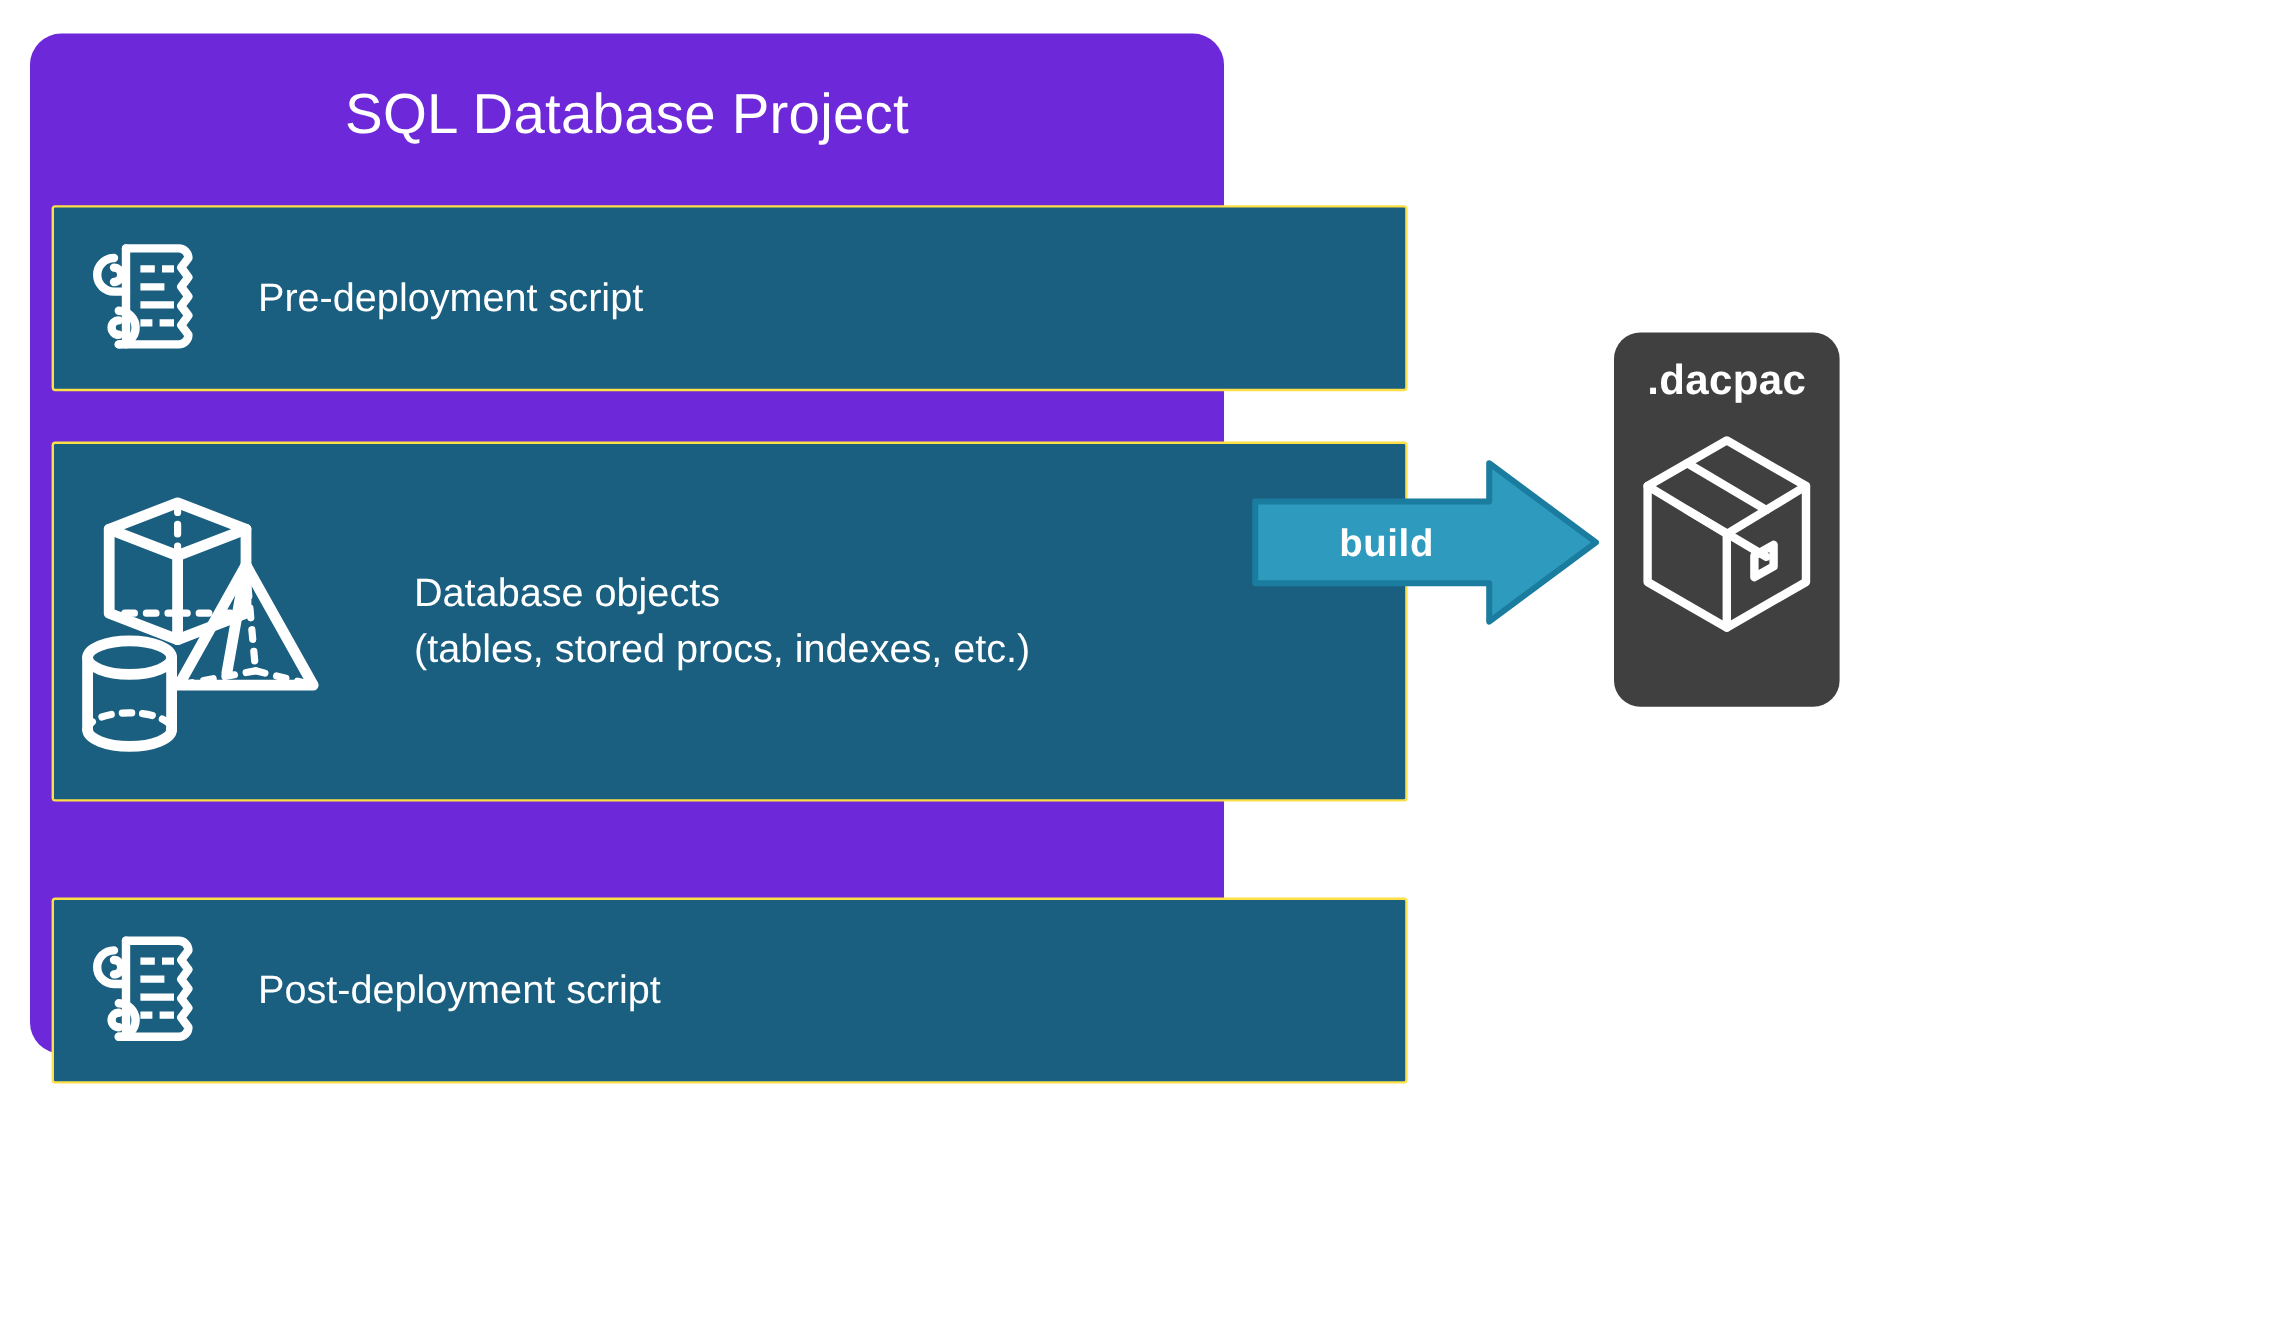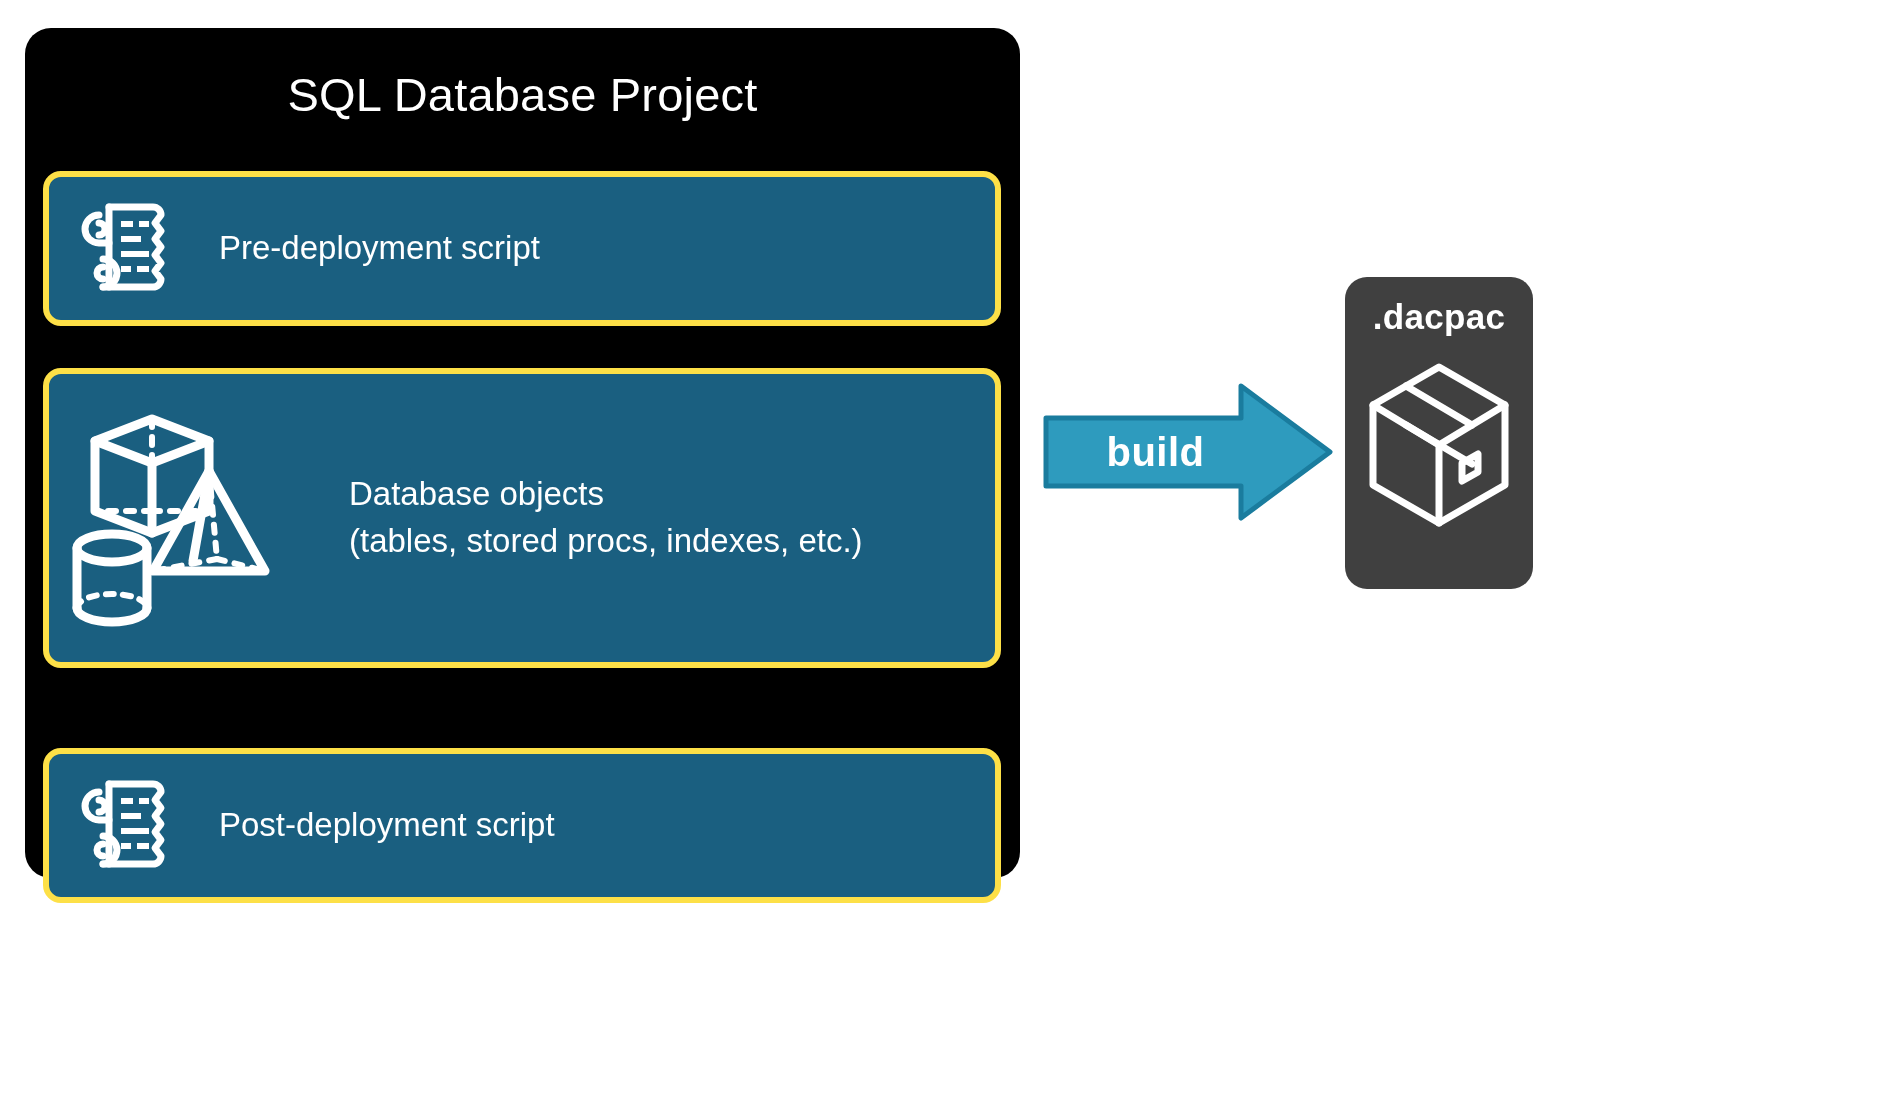--- a/index.html
+++ b/index.html
@@ -10,44 +10,44 @@
     overflow:hidden;
     position:relative;
   }
   .stage{position:absolute;left:0;top:0;width:1900px;height:1100px;}
 
   
   .project-card{
     position:absolute;
     left:25px; top:28px;
     width:995px; height:850px;
-    background:#000000;
+    background:#6d28d9;
     border-radius:26px;
     box-sizing:border-box;
   }
   .project-title{
     position:absolute;
     left:0; top:42px;
     width:100%;
     text-align:center;
     color:#ffffff;
     font-size:47px;
     font-weight:400;
     letter-spacing:0.2px;
     line-height:1.05;
   }
 
   
   .panel{
     position:absolute;
     left:18px;
-    width:958px;
+    width:1130px;
     background:#1A5F80;
-    border:6px solid #fde047;
-    border-radius:18px;
+    border:2px solid #fde047;
+    border-radius:3px;
     box-sizing:border-box;
     display:flex;
     align-items:center;
   }
   .panel-pre   { top:143px;  height:155px; }
   .panel-obj   { top:340px;  height:300px; }
   .panel-post  { top:680px;  height:155px;margin-top:40px; }
 
   .panel-icon{
     flex:0 0 auto;
@@ -71,21 +71,21 @@
     position:absolute;
     left:1043px; top:383px;
     width:290px; height:138px;
   }
   .build-label{
     position:absolute;
     left:1043px; top:383px;
     width:225px; height:138px;
     display:flex;align-items:center;justify-content:center;
     color:#ffffff;
-    font-size:40px;
+    font-size:32px;
     font-weight:bold;
     letter-spacing:0.5px;
     pointer-events:none;
   }
 
   
   .dacpac-card{
     position:absolute;
     left:1345px; top:277px;
     width:188px; height:312px;

